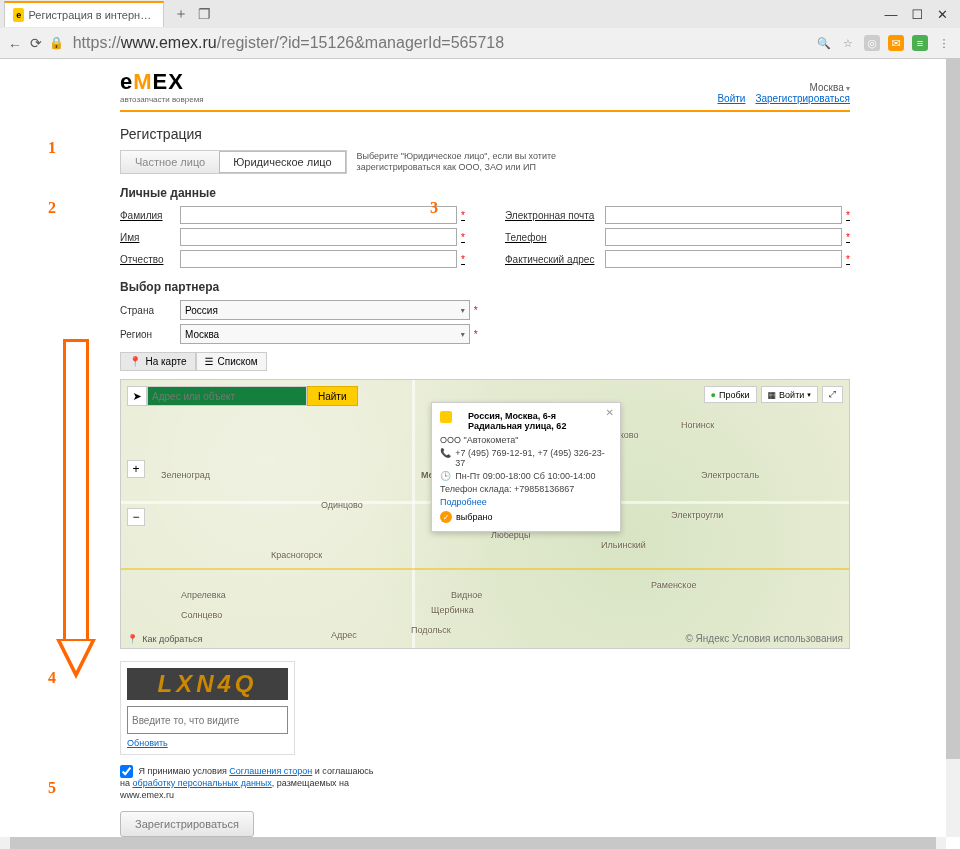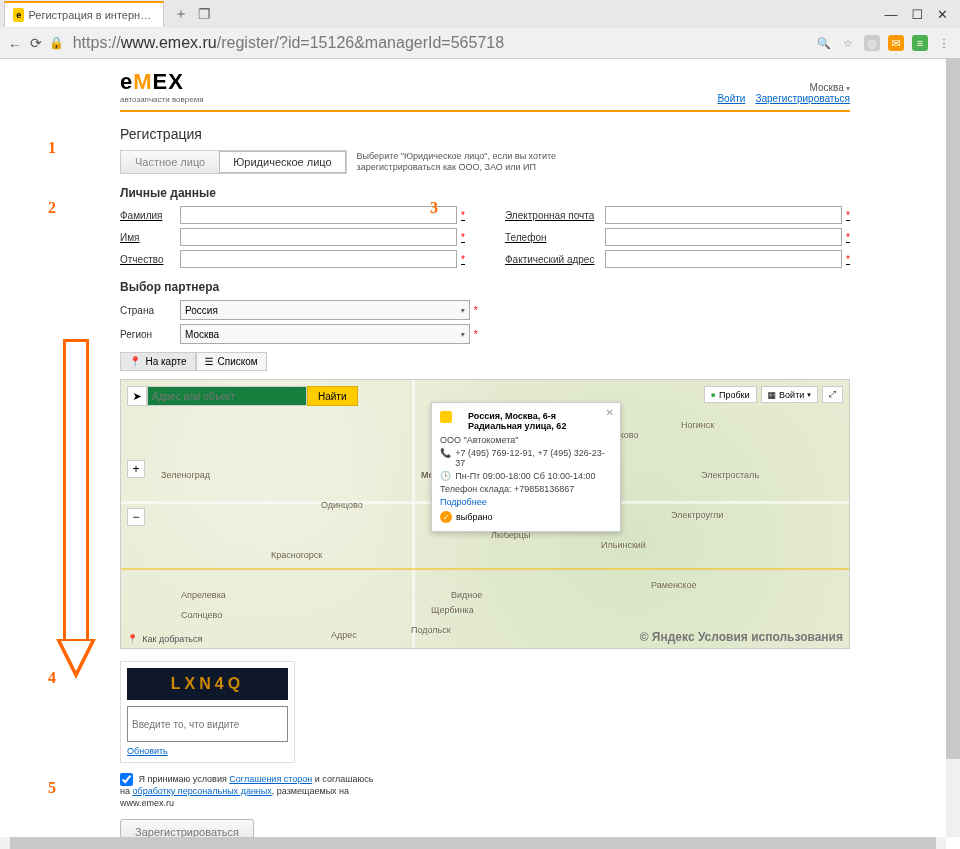--- a/index.html
+++ b/index.html
@@ -93,28 +93,28 @@
 .balloon-title { font-weight: bold; margin-bottom: 4px; display: flex; gap: 16px; }
 .balloon-fav { width: 12px; height: 12px; background: #ffcc00; border-radius: 2px; flex-shrink: 0; }
 .balloon-line { margin: 3px 0; color: #444; display: flex; gap: 4px; }
 .ic-phone { color: #ff9900; }
 .ic-clock { color: #ff9900; }
 .balloon-link { color: #0066cc; cursor: pointer; }
 .balloon-sel { display: flex; align-items: center; gap: 4px; font-size: 9px; margin-top: 4px; }
 .balloon-sel .chk { width: 12px; height: 12px; background: #ff9900; border-radius: 50%; color: #fff; display: flex; align-items: center; justify-content: center; font-size: 8px; }
 
 .map-footer { position: absolute; bottom: 4px; left: 6px; font-size: 9px; color: #555; display: flex; align-items: center; gap: 4px; }
-.map-footer-r { position: absolute; bottom: 4px; right: 6px; font-size: 12px; color: #777; font-weight: bold; }
+.map-footer-r { position: absolute; bottom: 4px; right: 6px; font-size: 10px; color: #777; }
 .pin { color: #d33; }
 
 
 .captcha-box { border: 1px solid #ddd; width: 175px; padding: 6px; margin-top: 12px; }
-.captcha-img { height: 32px; background: #0f172a; display: flex; align-items: center; justify-content: center; font-size: 16px; font-weight: bold; color: #cc8800; letter-spacing: 4px; position: relative; }
+.captcha-img { height: 32px; background: #404040; display: flex; align-items: center; justify-content: center; font-size: 24px; font-weight: bold; font-style: italic; color: #cc8800; letter-spacing: 4px; position: relative; }
 .captcha-img::before { content: ""; position: absolute; inset: 0; background-image: radial-gradient(#333 1px, transparent 1px); background-size: 15px 10px; opacity: 0.3; }
-.captcha-in { width: 100%; height: 36px; border: 1px solid #888; margin-top: 6px; font-size: 10px; padding: 0 4px; }
+.captcha-in { width: 100%; height: 28px; border: 1px solid #888; margin-top: 6px; font-size: 10px; padding: 0 4px; }
 .captcha-refresh { font-size: 9px; color: #0066cc; text-decoration: underline; margin-top: 4px; display: inline-block; cursor: pointer; }
 
 .agree-row { font-size: 9px; color: #333; margin-top: 10px; max-width: 260px; line-height: 1.3; }
 .agree-row input { vertical-align: middle; margin-right: 3px; }
 .agree-row a { color: #0066cc; text-decoration: underline; }
 
 .submit-btn { margin-top: 10px; padding: 6px 14px; background: linear-gradient(#fafafa,#e5e5e5); border: 1px solid #bbb; border-radius: 3px; color: #777; font-size: 11px; cursor: pointer; }
 
 
 .annot { position: absolute; color: #ff6600; font-size: 16px; font-weight: bold; font-family: "Times New Roman", serif; }

